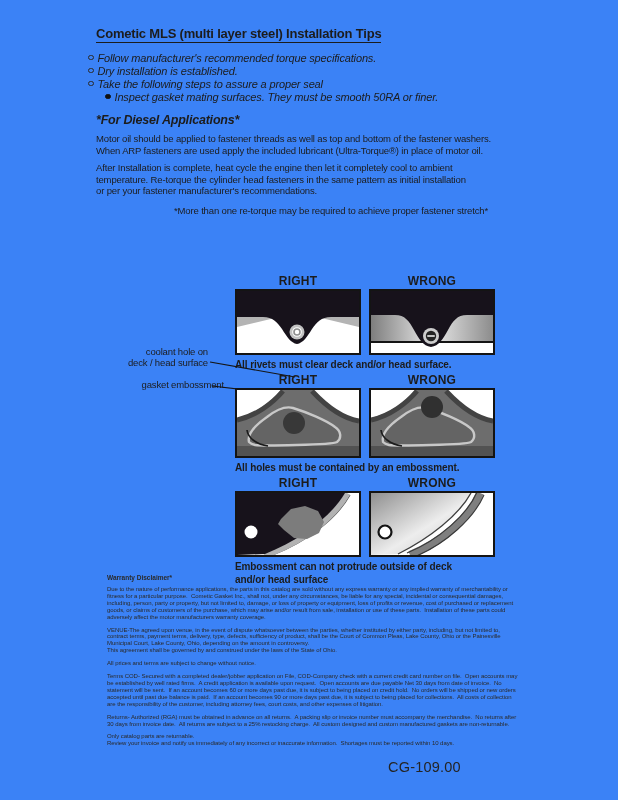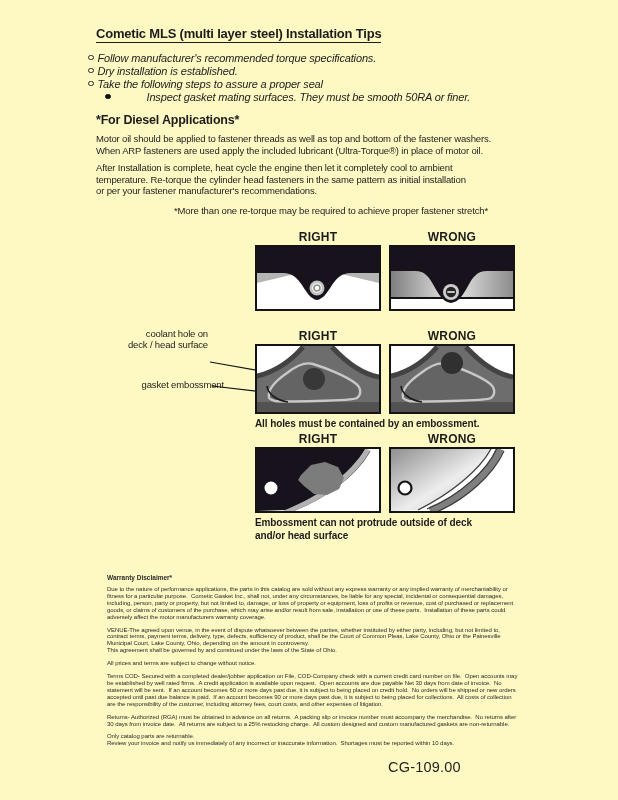--- a/index.html
+++ b/index.html
@@ -1,39 +1,39 @@
 <!DOCTYPE html>
 <html><head>
 <meta charset="utf-8">
 <style>
   html,body{margin:0;padding:0;background:#e8e8e8;}
   .page{
-    position:relative; width:618px; height:800px; background:#fef9c3;
+    position:relative; width:618px; height:800px; background:#3b82f6;
     font-family:"Liberation Sans", sans-serif; color:#1c1c1c; overflow:hidden;
     margin:0 auto;
   }
   
   .title{
     position:absolute; left:96px; top:26px;
     font-size:13px; font-weight:bold; letter-spacing:-0.2px;
     border-bottom:1.5px solid #1c1c1c; padding-bottom:1px; white-space:nowrap;
   }
   .bullets{position:absolute; left:88px; top:51px; font-size:11px; letter-spacing:-0.15px;font-style:italic;}
   .b-row{display:flex; align-items:center; height:13px; white-space:nowrap;}
-  .b-row.sub{margin-left:17px;gap:32px;}
+  .b-row.sub{margin-left:17px;}
   .bmark{display:inline-block; width:3.5px; height:3.5px; border-radius:50%;
          border:1px solid #2a2a2a; margin-right:4px; flex:0 0 auto;}
   .bmark.filled{background:#111; border-color:#111;}
   .diesel{position:absolute; left:96px; top:115px; width:470px; font-size:9.5px;
           letter-spacing:-0.15px; line-height:11.4px;}
-  .diesel h2{font-size:12.5px; letter-spacing:-0.2px; margin:0 0 7px 0;}
+  .diesel h2{font-size:12.5px; letter-spacing:-0.2px; margin:0 0 7px 0;font-style:italic;}
   .diesel p{margin:0 0 6px 0; white-space:pre-line;}
   .diesel .note{margin-top:9px;text-align:center;}
   
-  .dset{position:absolute; left:255px; width:262px;}
+  .dset{position:absolute; left:235px; width:262px;margin-top:44px;}
   .dlabels{display:flex; gap:8px; font-weight:bold; font-size:12px; height:15px;}
   .dlabels span{width:126px; text-align:center; letter-spacing:0.2px;}
   .drow{display:flex; gap:8px;}
   .panel{width:122px; border:2px solid #141414; background:#fff; line-height:0;}
   .caption{font-size:10px; font-weight:bold; letter-spacing:-0.1px; margin-top:4px;
            line-height:12.5px; white-space:pre-line;}
   .callout{position:absolute; width:120px; text-align:right; font-size:9.5px;
            letter-spacing:-0.15px; line-height:10.5px; white-space:pre-line;}
   .leader{position:absolute; left:120px; top:330px; pointer-events:none;}
   
@@ -107,23 +107,24 @@
           <rect x="0" y="0" width="122" height="62" fill="#ffffff"></rect>
           <rect x="0" y="24" width="122" height="27" fill="url(#g1)"></rect>
           <path d="M0,51 H122" stroke="#141414" stroke-width="2.2"></path>
           <path d="M0,0 H122 V24 H96 C86,24 82,30 77,39 C72,48 68,55 60,56 C52,55 48,48 43,39 C38,30 34,24 24,24 H0 Z" fill="#17121b"></path>
           <circle cx="60" cy="45" r="8" fill="#cdcdcd"></circle>
           <circle cx="60" cy="45" r="5.2" fill="#242424"></circle>
           <rect x="56" y="43.9" width="8" height="2.2" rx="1" fill="#c4c4c4"></rect>
         </svg>
       </div>
     </div>
-  </div>
-
-  <div class="callout" style="left:88px; top:329px;">coolant hole on
+    <div class="caption">All rivets must clear deck and/or head surface.</div>
+  </div>
+
+  <div class="callout" style="left:88px; top:347px;">coolant hole on
 deck / head surface</div>
   <div class="callout" style="left:104px; top:380px;">gasket embossment</div>
   <svg class="leader" width="260" height="90" viewBox="0 0 260 90">
     <line x1="90" y1="32" x2="175" y2="47" stroke="#141414" stroke-width="1.2"></line>
     <line x1="92" y1="56" x2="143" y2="62" stroke="#141414" stroke-width="1.2"></line>
   </svg>
 
   <div class="dset" style="top:329px;">
     <div class="dlabels">
       <span>RIGHT</span>

